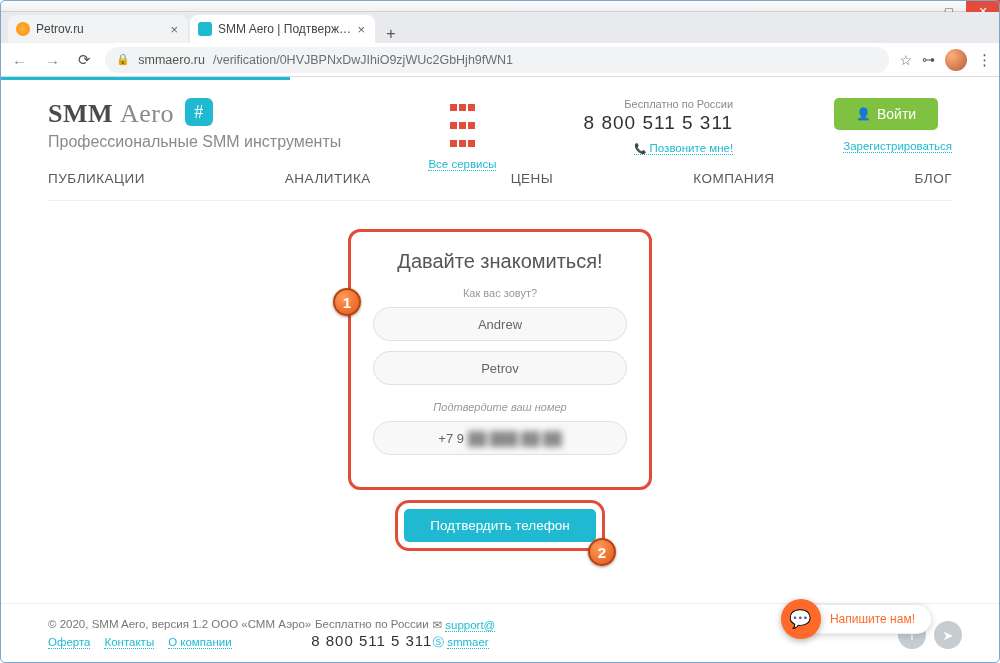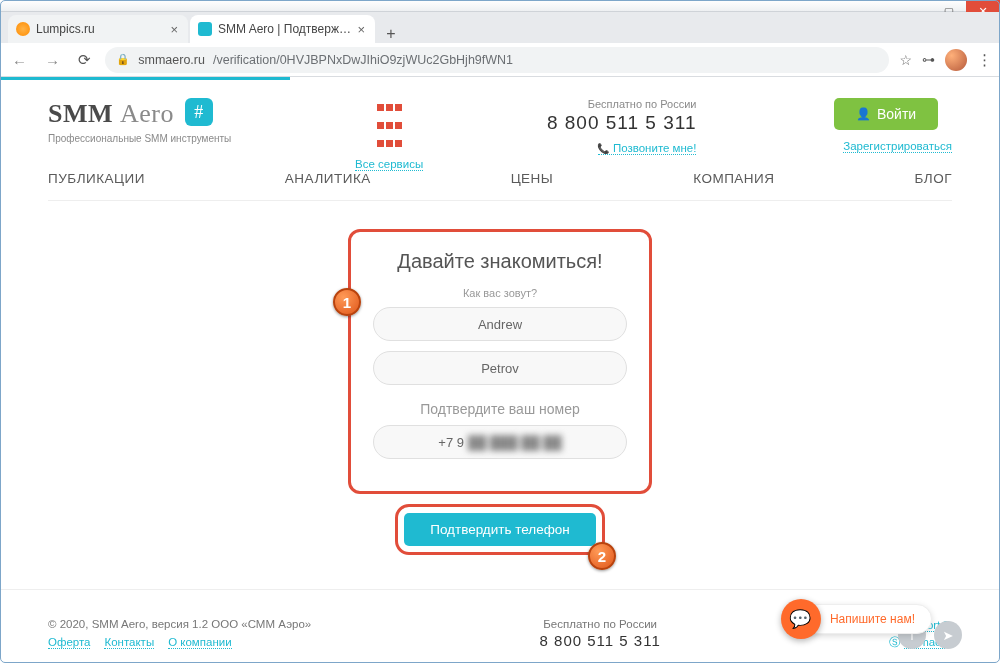--- a/index.html
+++ b/index.html
@@ -36,21 +36,21 @@
   .progress-fill { height:3px; width:290px; background:#1fbad1; }
   
   
   .page { padding:18px 48px 0 48px; }
   .header { display:flex; align-items:flex-start; justify-content:space-between; }
   .logo-block { }
   .logo { font-size:26px; font-weight:400; letter-spacing:0.5px;font-family:Liberation Serif, serif; }
   .logo .smm { color:#4a4a4a; font-weight:600; }
   .logo .aero { color:#8a8a8a; font-weight:300; }
   .logo-hash { display:inline-block; width:28px; height:28px; background:#1fbad1; border-radius:6px; color:#fff; text-align:center; line-height:28px; font-size:18px; vertical-align:4px; margin-left:4px; }
-  .tagline { font-size:10px; color:#8a8a8a; margin-top:4px; }
+  .tagline { font-size:16px; color:#8a8a8a; margin-top:4px; }
   
   .header-mid { text-align:center; }
   .grid-icon { display:inline-block; }
   .grid-icon span { display:inline-block; width:7px; height:7px; background:#e14d3a; margin:1px; }
   .all-services { display:block; color:#1fbad1; font-size:11.5px; margin-top:6px; border-bottom:1px dotted #1fbad1; }
   
   .header-right { text-align:right; }
   .free-label { font-size:11px; color:#8a8a8a; }
   .phone-big { font-size:19px; color:#333; letter-spacing:1px; margin:2px 0 4px 0; }
   .call-me { color:#1fbad1; font-size:11.5px; border-bottom:1px dotted #1fbad1;text-align:right; }
@@ -63,31 +63,31 @@
   
   .nav { display:flex; justify-content:space-between; padding-bottom:14px; border-bottom:1px solid #eee; }
   .nav a { color:#5a5a5a; font-size:13.5px; letter-spacing:0.5px; text-decoration:none; }
   
   
   .form-wrap { position:relative; width:304px; margin:28px auto 0 auto; }
   .form-box1 { border:3px solid #e14d3a; border-radius:12px; padding:18px 22px 22px 22px; text-align:center; position:relative; }
   .form-title { font-size:20px; color:#555; font-weight:400; margin-bottom:14px; }
   .form-label { font-size:11px; color:#999; margin-bottom:8px; }
   .pill-input { width:100%; height:34px; border:1px solid #e0e0e0; border-radius:17px; background:#f8f8f8; text-align:center; font-size:13px; color:#666; margin-bottom:10px; }
-  .form-label2 { font-size:14px; color:#999; margin:6px 0 8px 0; }
+  .form-label2 { font-size:11px; color:#999; margin:6px 0 8px 0;font-style:italic; }
   .phone-input { color:#666; filter:none; }
   .phone-blur { display:inline-block; filter:blur(3px); color:#888; margin-left:4px; }
   .marker { position:absolute; width:28px; height:28px; border-radius:50%; background:radial-gradient(circle at 35% 30%,#ff9a57,#e0571b); border:2px solid #b8430e; color:#fff; font-weight:bold; font-size:15px; display:flex; align-items:center; justify-content:center; box-shadow:0 1px 3px rgba(0,0,0,.4); }
   .marker1 { top:56px; left:-18px; }
   .form-box2 { border:3px solid #e14d3a; border-radius:14px; padding:6px; margin:10px auto 0 auto; width:210px; position:relative; }
   .confirm-btn { width:100%; background:#1fbad1; color:#fff; border:none; border-radius:5px; padding:9px 0; font-size:13.5px; }
   .marker2 { bottom:-18px; right:-14px; }
   
   
-  .footer { position:absolute; left:0; right:0; bottom:0; border-top:1px solid #eee; padding:28px 48px 10px 48px; display:flex; justify-content:space-between; font-size:11.5px; color:#777; }
+  .footer { position:absolute; left:0; right:0; bottom:0; border-top:1px solid #eee; padding:14px 48px 10px 48px; display:flex; justify-content:flex-start; font-size:11.5px; color:#777; }
   .footer a { color:#1fbad1; text-decoration:none; border-bottom:1px dotted #1fbad1; }
   .foot-left .links { margin-top:6px; display:flex; gap:14px; }
   .foot-mid { text-align:center; }
   .foot-mid .fp { font-size:15px; color:#333; letter-spacing:1px; margin-top:2px; }
   .foot-right { text-align:left; }
   .foot-right div { margin-bottom:3px; }
   .social { position:absolute; right:38px; bottom:14px; display:flex; gap:8px; }
   .soc { width:28px; height:28px; border-radius:50%; background:#c7ccd1; color:#fff; display:flex; align-items:center; justify-content:center; font-size:13px; }
   
   
@@ -103,21 +103,21 @@
 <div class="titlebar"></div>
 <div class="win-btns">
   <div class="win-btn">—</div>
   <div class="win-btn">▢</div>
   <div class="win-btn close">✕</div>
 </div>
 
 <div class="tabbar">
   <div class="tab">
     <span class="tab-favicon orange"></span>
-    <span class="tab-title">Lumpics.ru</span>
+    <span class="tab-title">Petrov.ru</span>
     <span class="tab-close">×</span>
   </div>
   <div class="tab active">
     <span class="tab-favicon teal"></span>
     <span class="tab-title">SMM Aero | Подтверждение да</span>
     <span class="tab-close">×</span>
   </div>
   <div class="newtab">+</div>
 </div>
 

